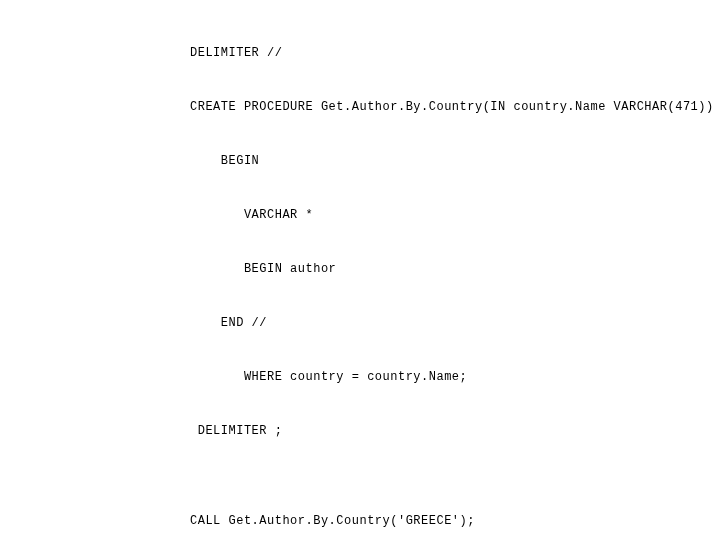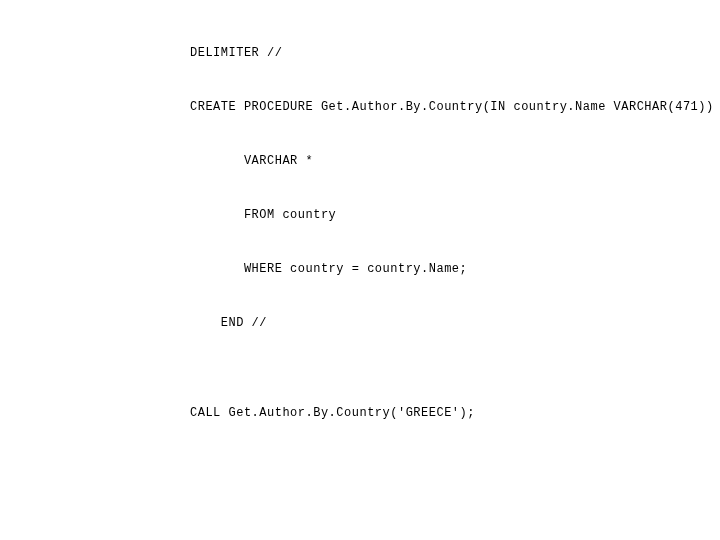--- a/index.html
+++ b/index.html
@@ -24,24 +24,26 @@
     white-space: pre;
   }
 </style>
 </head>
 <body>
 
 <div class="page">
   <div class="code-block">
     <div>DELIMITER //</div>
     <div>CREATE PROCEDURE Get.Author.By.Country(IN country.Name VARCHAR(471))</div>
+    <div>    BEGIN</div>
     <div>       VARCHAR *</div>
-    <div>       FROM country</div>
+    <div>       BEGIN author</div>
+    <div>    END //</div>
     <div>       WHERE country = country.Name;</div>
-    <div>    END //</div>
+    <div> DELIMITER ;</div>
     <div></div>
     <div>CALL Get.Author.By.Country('GREECE');</div>
     <div></div>
     
     
     
     
     
     
     

